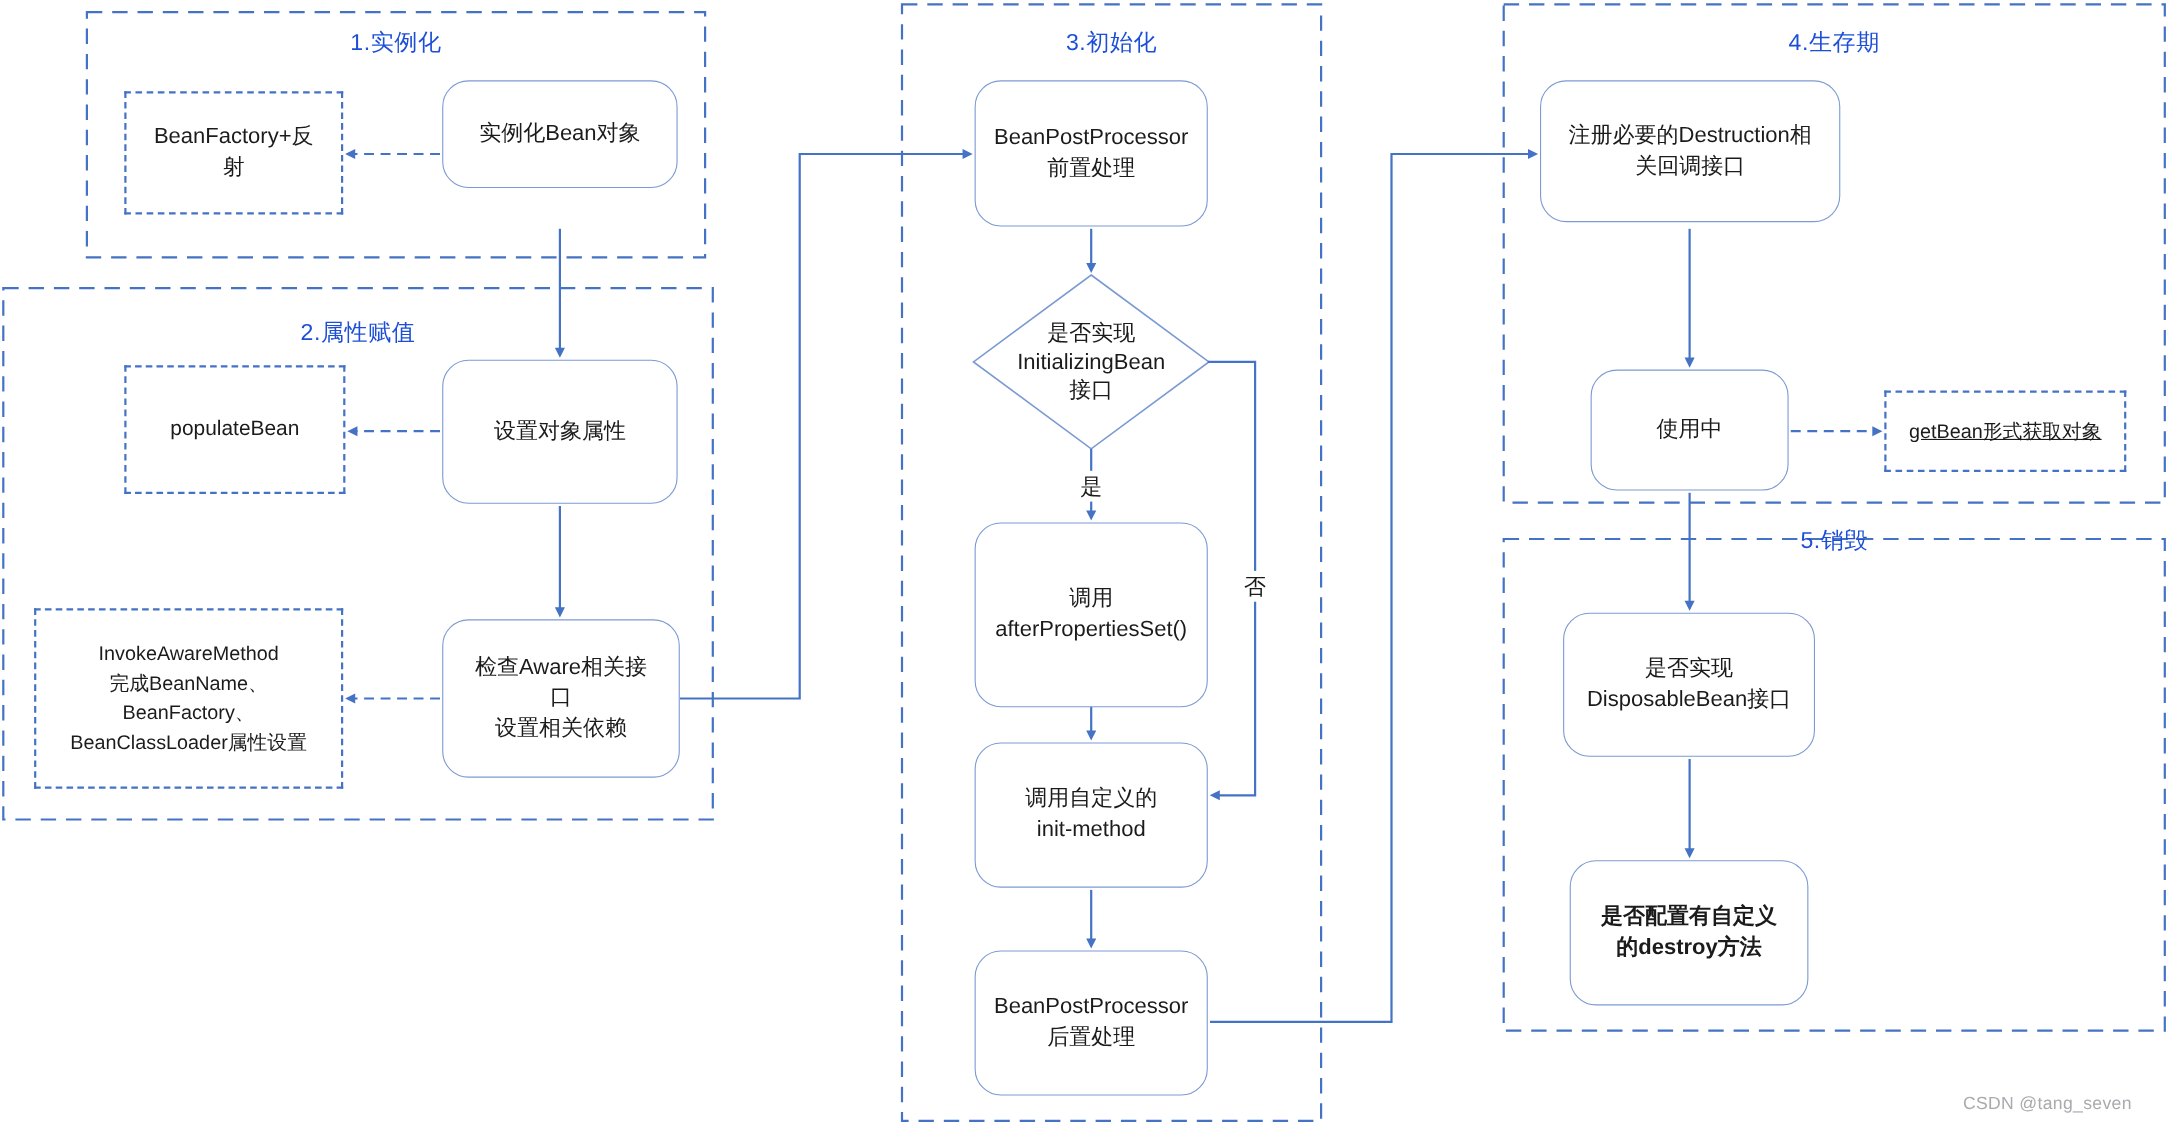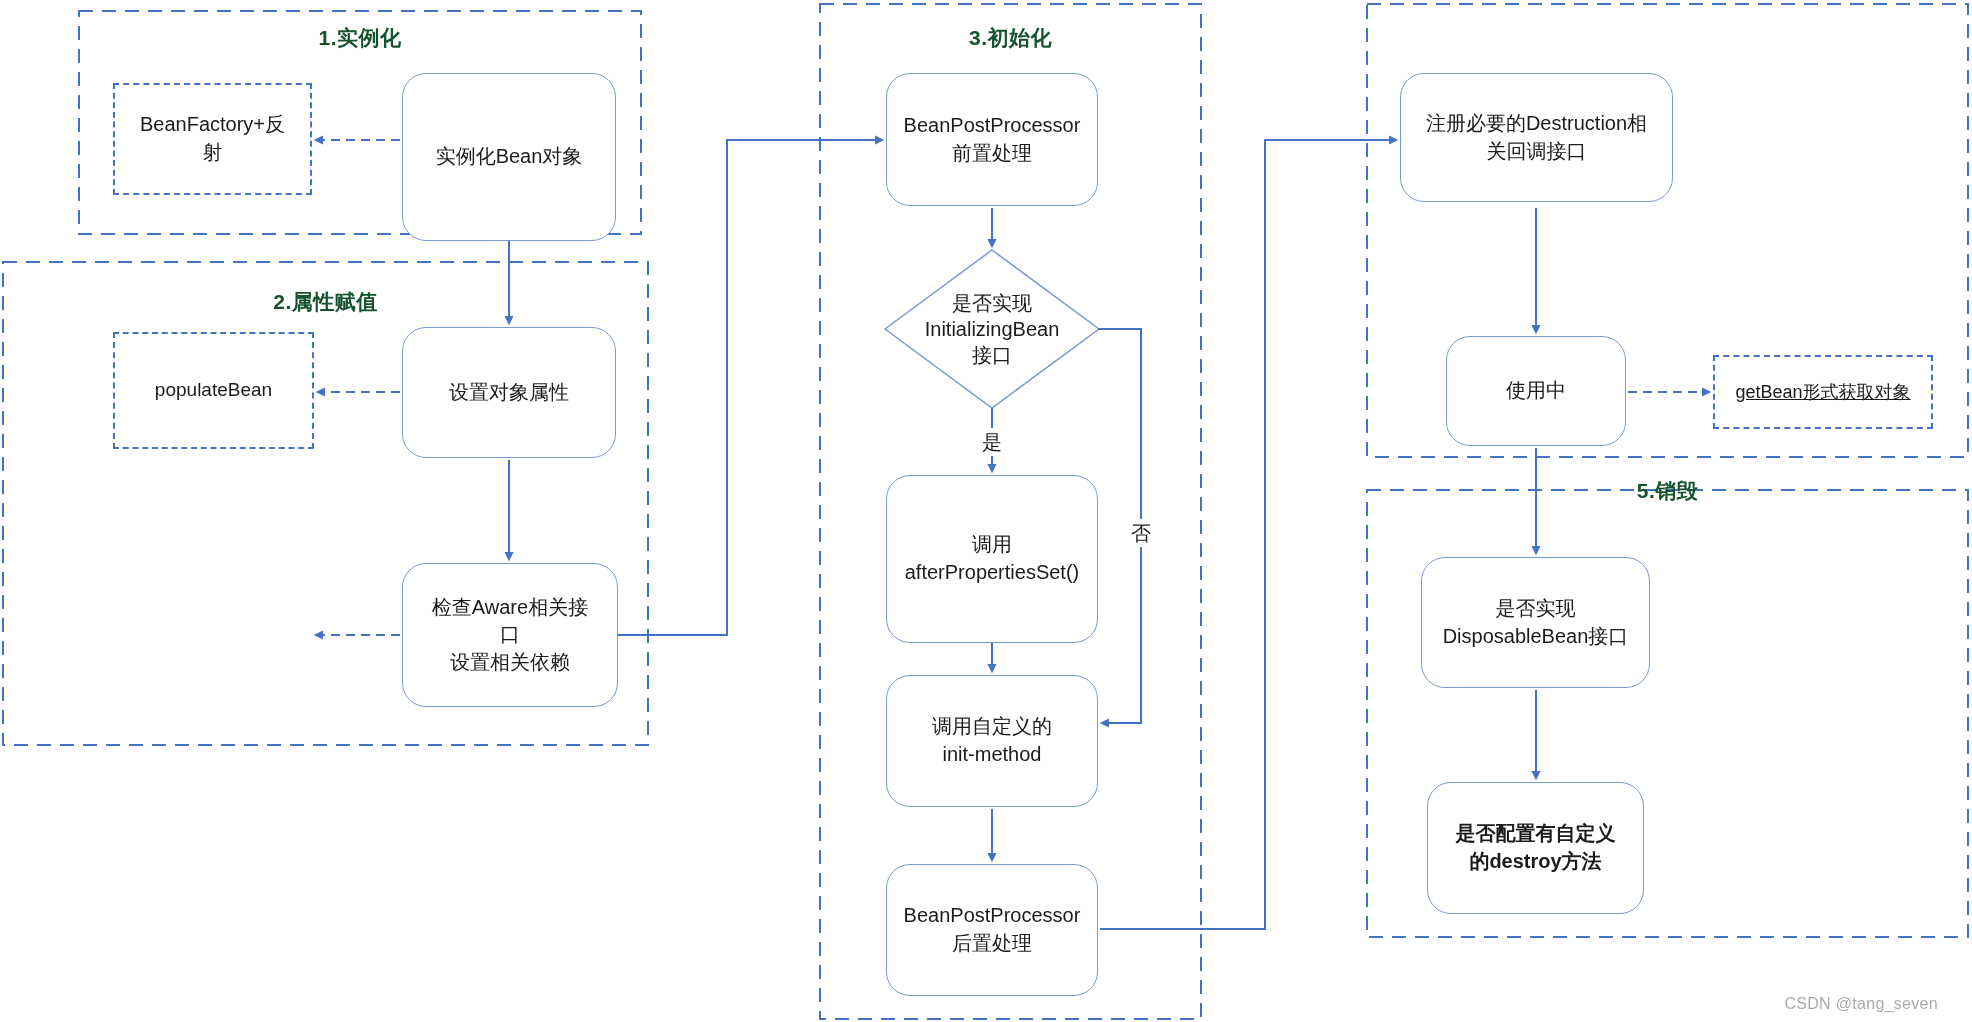--- a/index.html
+++ b/index.html
@@ -2,21 +2,21 @@
 <html><head>
 <meta charset="utf-8">
 <style>
   html,body{margin:0;padding:0;background:#fff;}
   .canvas{
     position:relative;width:1972px;height:1022px;background:#fff;overflow:hidden;
     font-family:"Liberation Sans","DejaVu Sans",sans-serif;color:#1b1b1b;
   }
   svg.layer{position:absolute;left:0;top:0;width:1972px;height:1022px;}
   .sec-title{
-    position:absolute;text-align:center;color:#14532d;font-size:21px;font-weight:700;
+    position:absolute;text-align:center;color:#1d4ed8;font-size:21px;font-weight:400;
     letter-spacing:0.5px;
   }
   .node{
     position:absolute;display:flex;align-items:center;justify-content:center;
     text-align:center;white-space:pre-line;font-size:20px;line-height:1.38;
     background:#fff;box-sizing:border-box;
   }
   .rbox{border:1.5px solid #7C9AD2;border-radius:24px;}
   .dbox{border:2px dashed #4472C4;}
   .plain{background:transparent;border:none;}
@@ -63,27 +63,32 @@
 
     <path d="M400,140 L322,140" fill="none" stroke="#4472C4" stroke-width="2" stroke-dasharray="9 6" marker-end="url(#arrow)"></path>
     <path d="M400,392 L324,392" fill="none" stroke="#4472C4" stroke-width="2" stroke-dasharray="9 6" marker-end="url(#arrow)"></path>
     <path d="M400,635 L322,635" fill="none" stroke="#4472C4" stroke-width="2" stroke-dasharray="9 6" marker-end="url(#arrow)"></path>
     <path d="M1628,392 L1703,392" fill="none" stroke="#4472C4" stroke-width="2" stroke-dasharray="9 6" marker-end="url(#arrow)"></path>
   </svg>
 
   <div class="sec-title" style="left:79px;top:24px;width:562px;">1.实例化</div>
   <div class="sec-title" style="left:3px;top:288px;width:645px;">2.属性赋值</div>
   <div class="sec-title" style="left:820px;top:24px;width:381px;">3.初始化</div>
+  <div class="sec-title" style="left:1367px;top:24px;width:601px;">4.生存期</div>
   <div class="sec-title" style="left:1367px;top:477px;width:601px;">5.销毁</div>
 
   <div class="node dbox" style="left:113px;top:83px;width:199px;height:112px;padding:0 22px;">BeanFactory+反射</div>
-  <div class="node rbox" style="left:402px;top:73px;width:214px;height:168px;padding:0 8px;">实例化Bean对象</div>
+  <div class="node rbox" style="left:402px;top:73px;width:214px;height:98px;padding:0 8px;">实例化Bean对象</div>
 
   <div class="node dbox" style="left:113px;top:332px;width:201px;height:117px;font-size:19px;">populateBean</div>
   <div class="node rbox" style="left:402px;top:327px;width:214px;height:131px;">设置对象属性</div>
+  <div class="node dbox" style="left:31px;top:553px;width:281px;height:164px;font-size:18px;line-height:1.5;padding:0 10px;">InvokeAwareMethod
+完成BeanName、
+BeanFactory、
+BeanClassLoader属性设置</div>
   <div class="node rbox" style="left:402px;top:563px;width:216px;height:144px;padding:0 26px;">检查Aware相关接口
 设置相关依赖</div>
 
   <div class="node rbox" style="left:886px;top:73px;width:212px;height:133px;padding:0 8px;">BeanPostProcessor
 前置处理</div>
   <div class="node plain" style="left:892px;top:269px;width:200px;height:120px;line-height:1.3;">是否实现
 InitializingBean
 接口</div>
   <div class="node rbox" style="left:886px;top:475px;width:212px;height:168px;padding:0 8px;">调用
 afterPropertiesSet()</div>

